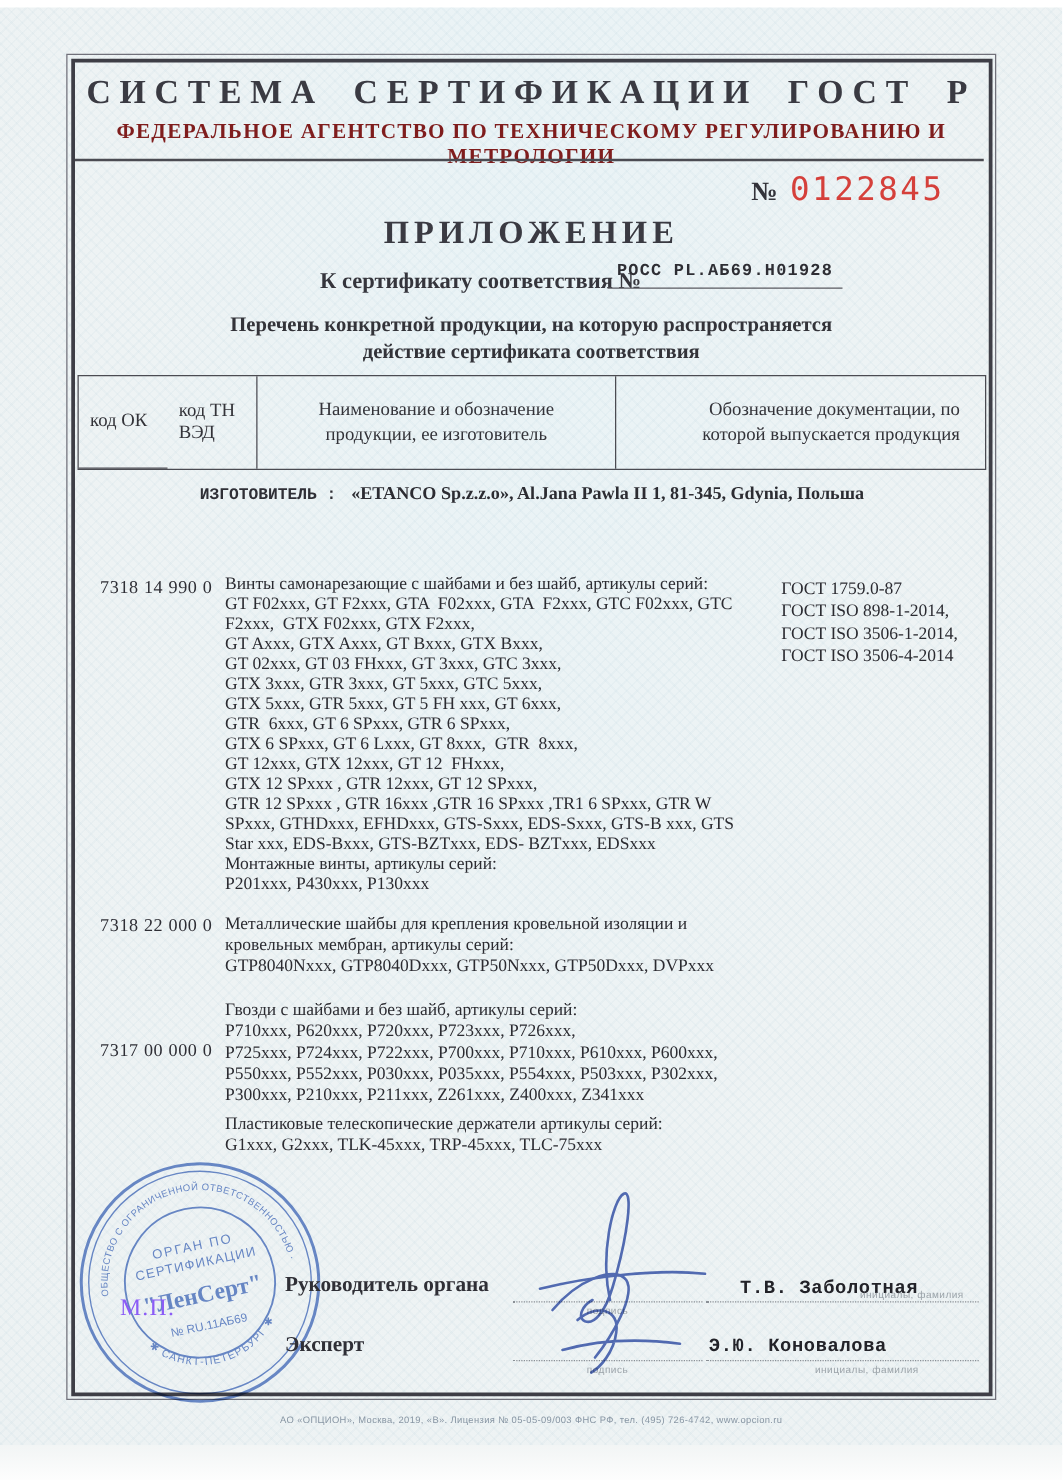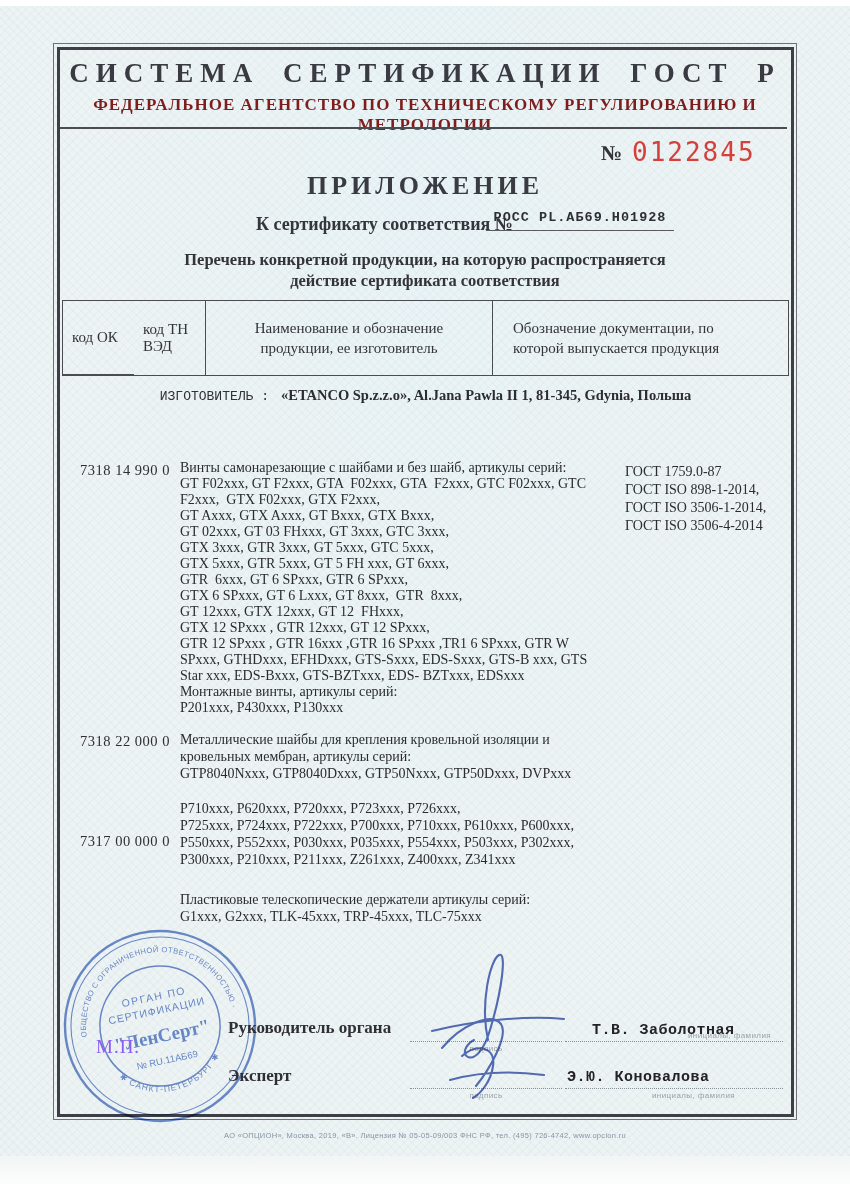--- a/index.html
+++ b/index.html
@@ -34,25 +34,25 @@
   .sub1{top:250px;font-weight:bold;font-size:16.5px;color:#333339;}
   .sub2{top:271px;font-weight:bold;font-size:16.5px;color:#333339;}
 
   .tbl{left:62px;top:300px;width:727px;height:76px;border:1.5px solid #4b4b52;
        display:flex;box-sizing:border-box;background:rgba(255,255,255,.0);}
   .tc1{width:143px;border-right:1.5px solid #4b4b52;display:flex;flex-direction:row;box-sizing:border-box;}
   .tc1a,.tc1b{flex:1;display:flex;align-items:center;padding:0 9px;font-size:15px;color:#333339;}
   .tc1a{border-bottom:1.5px solid #4b4b52;}
   .tc2{width:287px;border-right:1.5px solid #4b4b52;display:flex;align-items:center;justify-content:center;
        text-align:center;font-size:15px;padding:0 26px;box-sizing:border-box;color:#333339;line-height:20px;}
-  .tc3{flex:1;display:flex;align-items:center;justify-content:center;text-align:left;
+  .tc3{flex:1;display:flex;align-items:center;justify-content:center;text-align:right;
        font-size:15px;padding:0 20px;box-sizing:border-box;color:#333339;line-height:20px;}
 
   .manu{left:62px;top:387px;width:727px;display:flex;justify-content:center;gap:12px;align-items:baseline;}
-  .manu-label{font-family:"Liberation Mono", monospace;font-weight:normal;font-size:13px;color:#2f2f36;}
+  .manu-label{font-family:"Liberation Mono", monospace;font-weight:bold;font-size:13px;color:#2f2f36;}
   .manu-value{font-weight:bold;font-size:14.5px;color:#2c2c32;}
 
   .products{left:62px;top:455px;width:728px;height:470px;font-size:14px;}
   .pcode{position:absolute;font-size:14.5px;letter-spacing:.5px;color:#2e2e35;white-space:pre;text-align:right;}
   .plines{position:absolute;left:118px;width:445px;color:#2b2b31;}
   .plines>div{white-space:pre;line-height:16px;}
   .lh17>div{line-height:17px;}
   .docs{position:absolute;left:563px;top:8px;width:168px;color:#2b2b31;}
   .docs>div{white-space:pre;line-height:18px;}
   #code1{left:18px;top:7px;} #lines1{top:5px;}
@@ -149,20 +149,21 @@
 
     <div class="pcode" id="code2">7318 22 000 0</div>
     <div class="plines lh17" id="lines2">
         <div>Металлические шайбы для крепления кровельной изоляции и</div>
         <div>кровельных мембран, артикулы серий:</div>
         <div>GTP8040Nxxx, GTP8040Dxxx, GTP50Nxxx, GTP50Dxxx, DVPxxx</div>
       </div>
 
     <div class="pcode" id="code3">7317 00 000 0</div>
     <div class="plines lh17" id="lines3">
+        <div>Гвозди с шайбами и без шайб, артикулы серий:</div>
         <div>P710xxx, P620xxx, P720xxx, P723xxx, P726xxx,</div>
         <div>P725xxx, P724xxx, P722xxx, P700xxx, P710xxx, P610xxx, P600xxx,</div>
         <div>P550xxx, P552xxx, P030xxx, P035xxx, P554xxx, P503xxx, P302xxx,</div>
         <div>P300xxx, P210xxx, P211xxx, Z261xxx, Z400xxx, Z341xxx</div>
       </div>
 
     <div class="plines lh17" id="lines4">
         <div>Пластиковые телескопические держатели артикулы серий:</div>
         <div>G1xxx, G2xxx, TLK-45xxx, TRP-45xxx, TLC-75xxx</div>
       </div>

